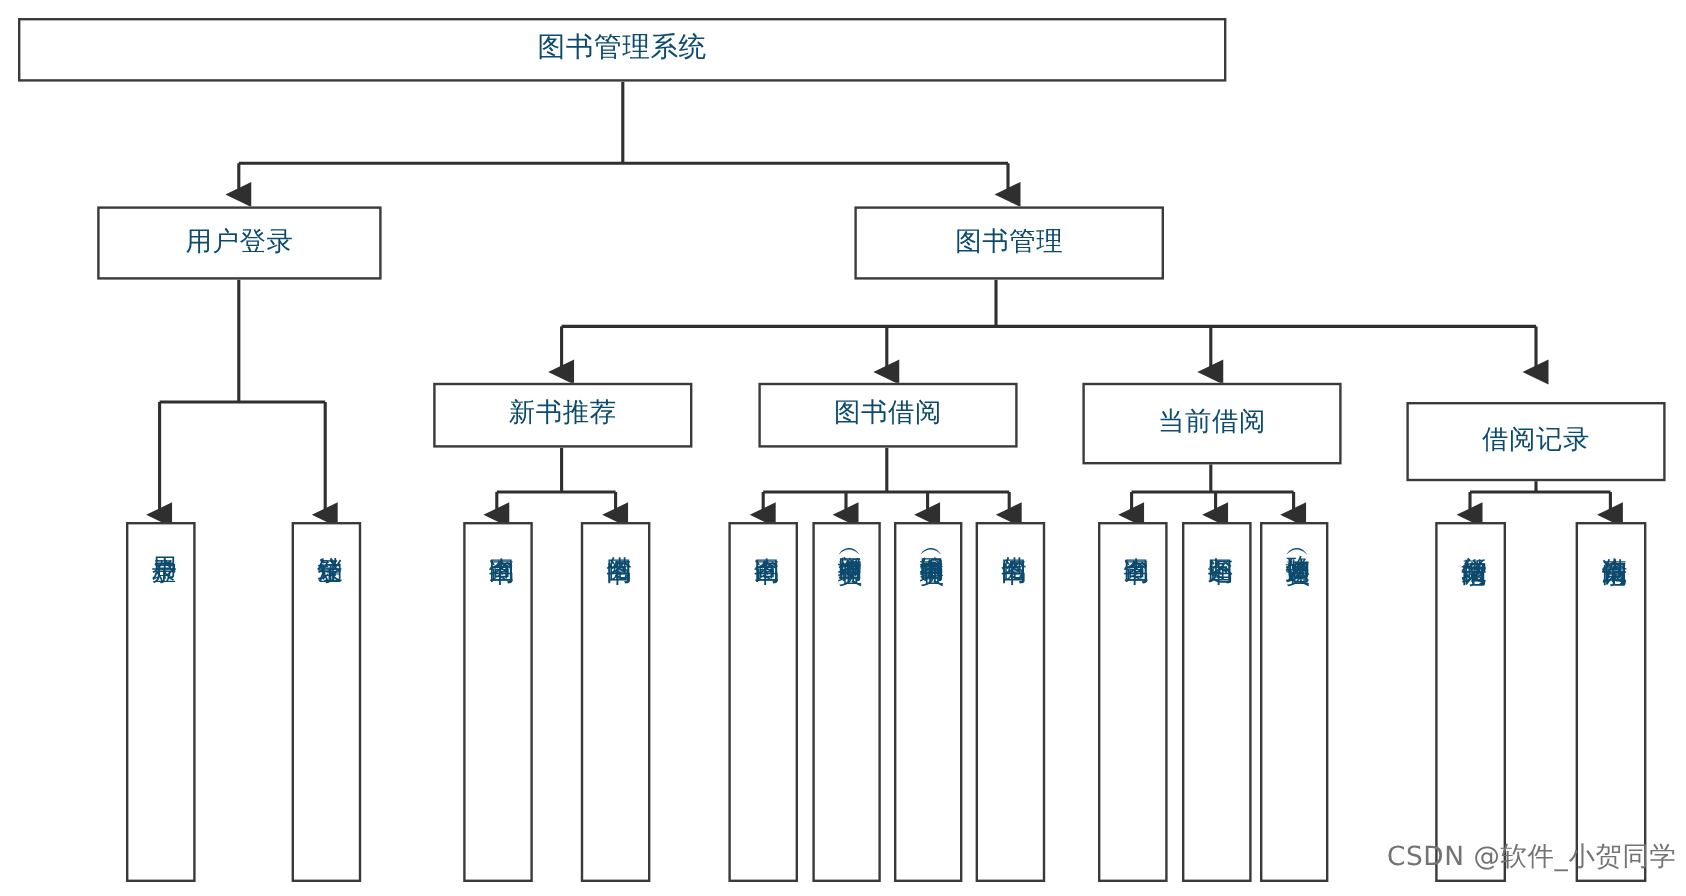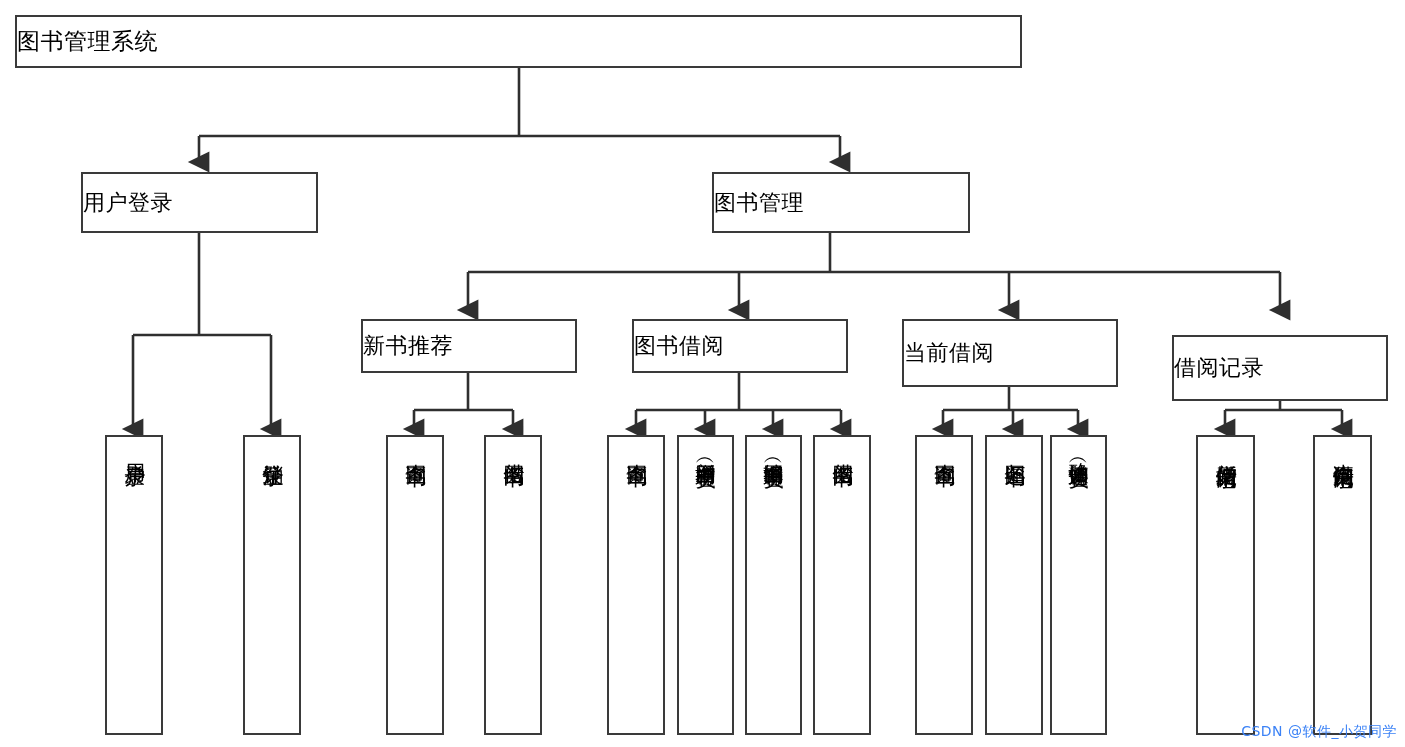--- a/index.html
+++ b/index.html
@@ -26,22 +26,23 @@
     height: 747px;
     pointer-events: none;
   }
   .node {
     position: absolute;
     box-sizing: border-box;
     background: #ffffff;
     border: 2px solid #3a3a3a;
     display: flex;
     align-items: center;
-    justify-content: flex-start;
-    color: #000000;
+    justify-content: center;
+    color: #0c4a6e;
+    font-family: Liberation Mono, monospace;
   }
   .node .label {
     display: block;
     text-align: center;
     line-height: 1.05;
     letter-spacing: 0.5px;
   }
   .node-root .label {
     font-size: 23px;
   }
@@ -60,23 +61,23 @@
     letter-spacing: 1px;
     white-space: nowrap;
     margin: 0 auto;
   }
   .leaf-tall .label {
     font-size: 20px;
   }
   #watermark {
     position: absolute;
     right: 8px;
-    bottom: 6px;
-    font-size: 14px;
-    color: #3b82f6;
+    bottom: 18px;
+    font-size: 22px;
+    color: #737373;
     white-space: nowrap;
     letter-spacing: 0.5px;
   }
 </style>
 </head>
 <body>
 
 <div id="diagram-root">
 
   <svg id="edges-layer" viewBox="0 0 1405 747" xmlns="http://www.w3.org/2000/svg">

